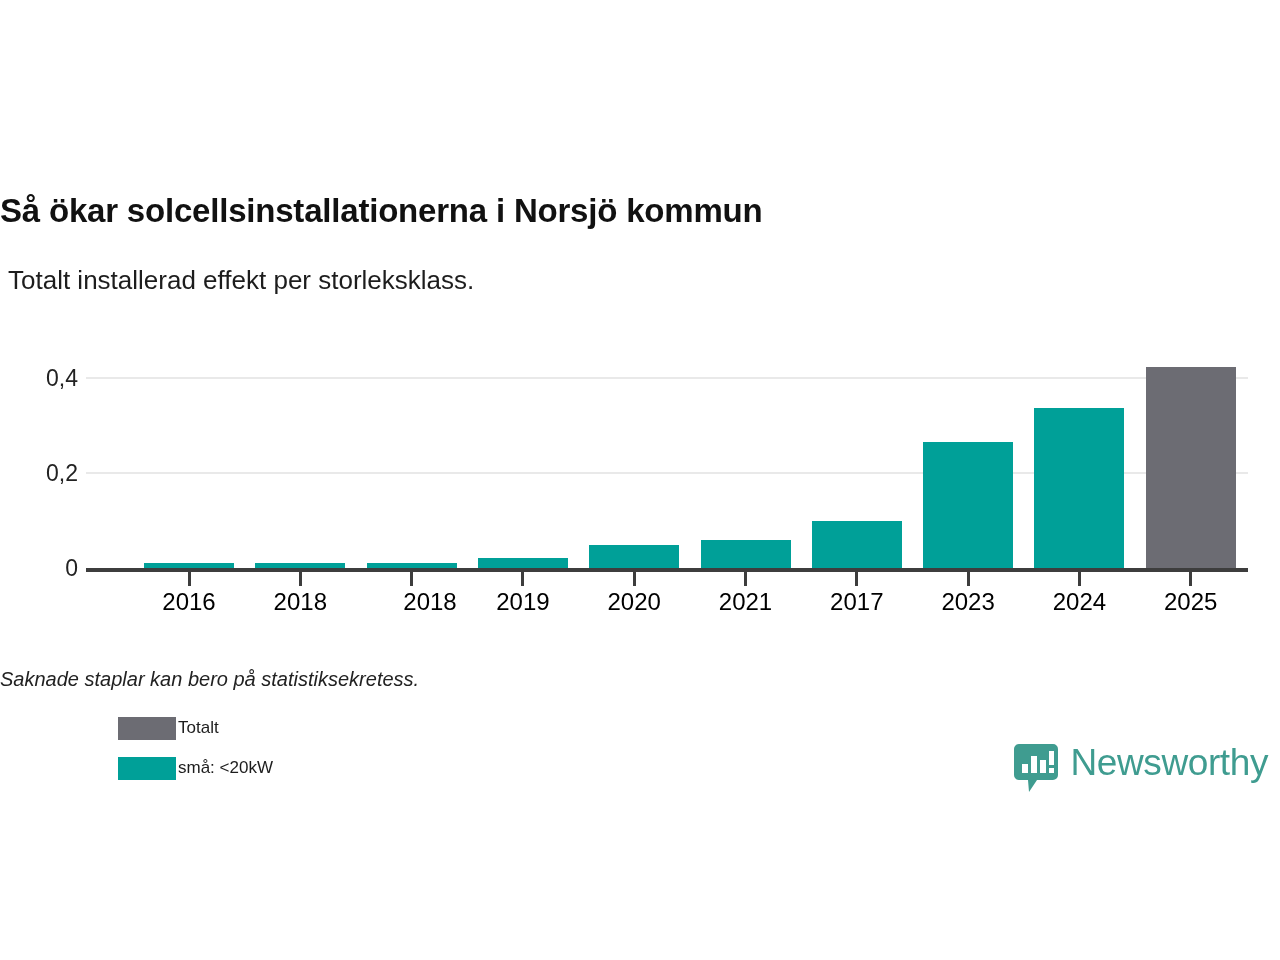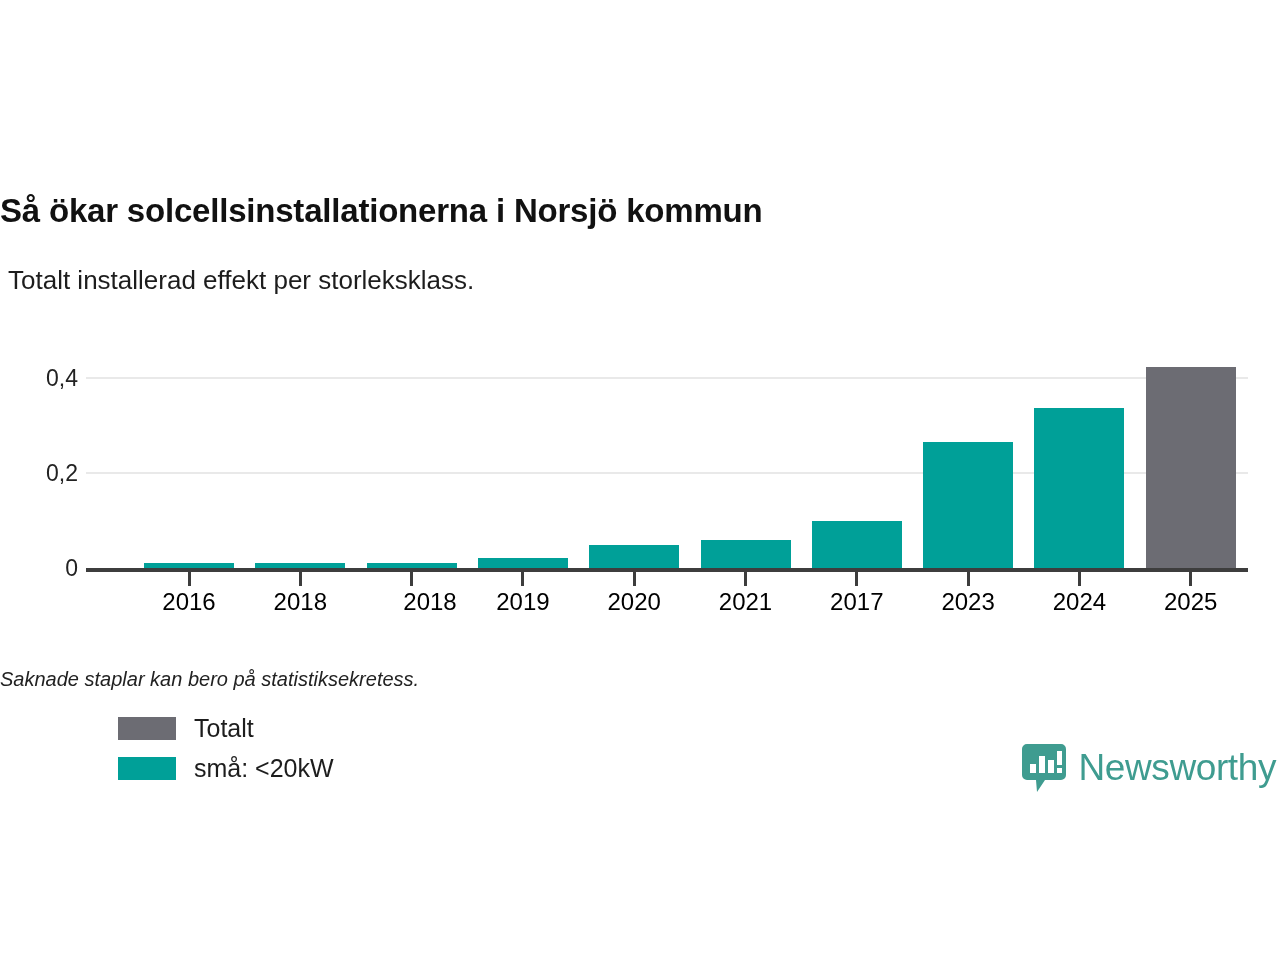--- a/index.html
+++ b/index.html
@@ -132,44 +132,44 @@
     height: 40px;
   }
   .legend-swatch {
     width: 58px;
     height: 23px;
     flex: 0 0 auto;
   }
   .legend-swatch.total { background: #6c6c73; }
   .legend-swatch.small { background: #00a098; }
   .legend-label {
-    margin-left: 18px;
-    font-size: 25px;
+    margin-left: 2px;
+    font-size: 17px;
     color: #1d1d1d;
     white-space: nowrap;
   }
 
   
   #footnote {
     position: absolute;
     left: 0px;
     top: 668px;
     font-size: 20px;
     color: #222222;
     white-space: nowrap;
     font-style: italic;
   }
 
   
   #logo {
     position: absolute;
-    right: 4px;
+    right: 12px;
     top: 742px;
     display: flex;
-    align-items: center;
+    align-items: flex-start;
   }
   #logo-mark {
     width: 46px;
     height: 52px;
     flex: 0 0 auto;
   }
   #logo-text {
     margin-left: 12px;
     font-size: 37px;
     color: #3f9c90;

